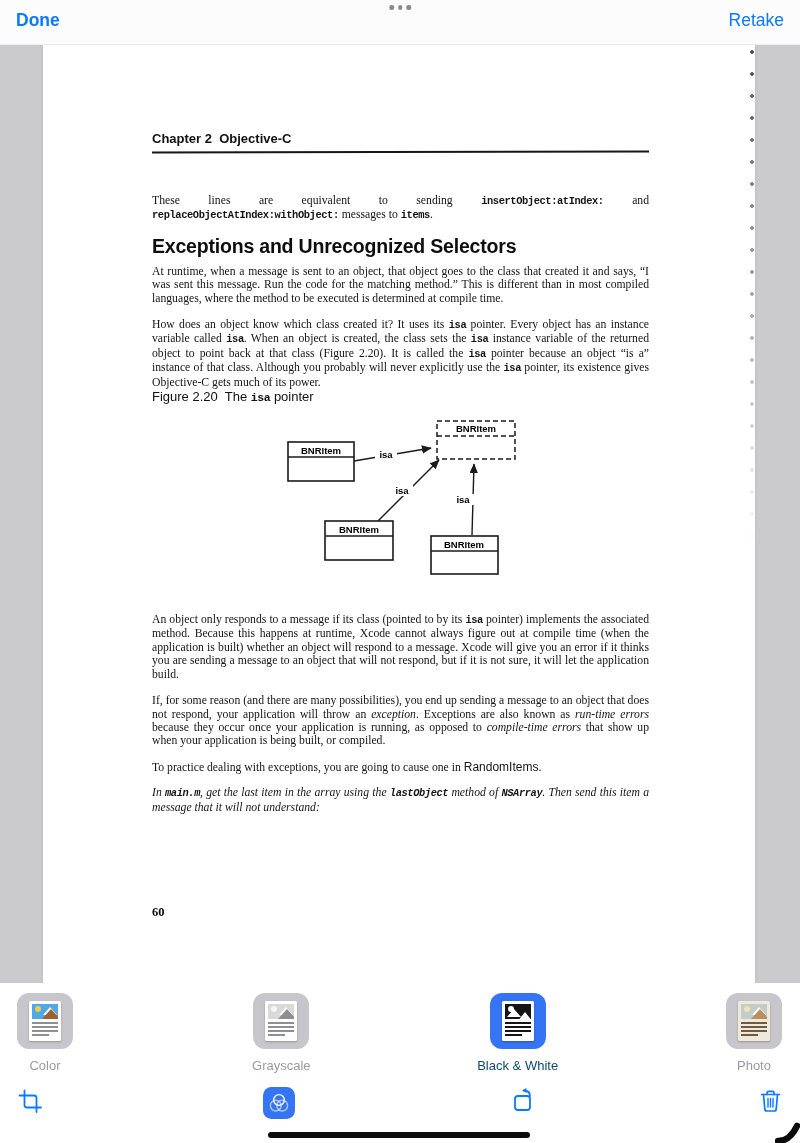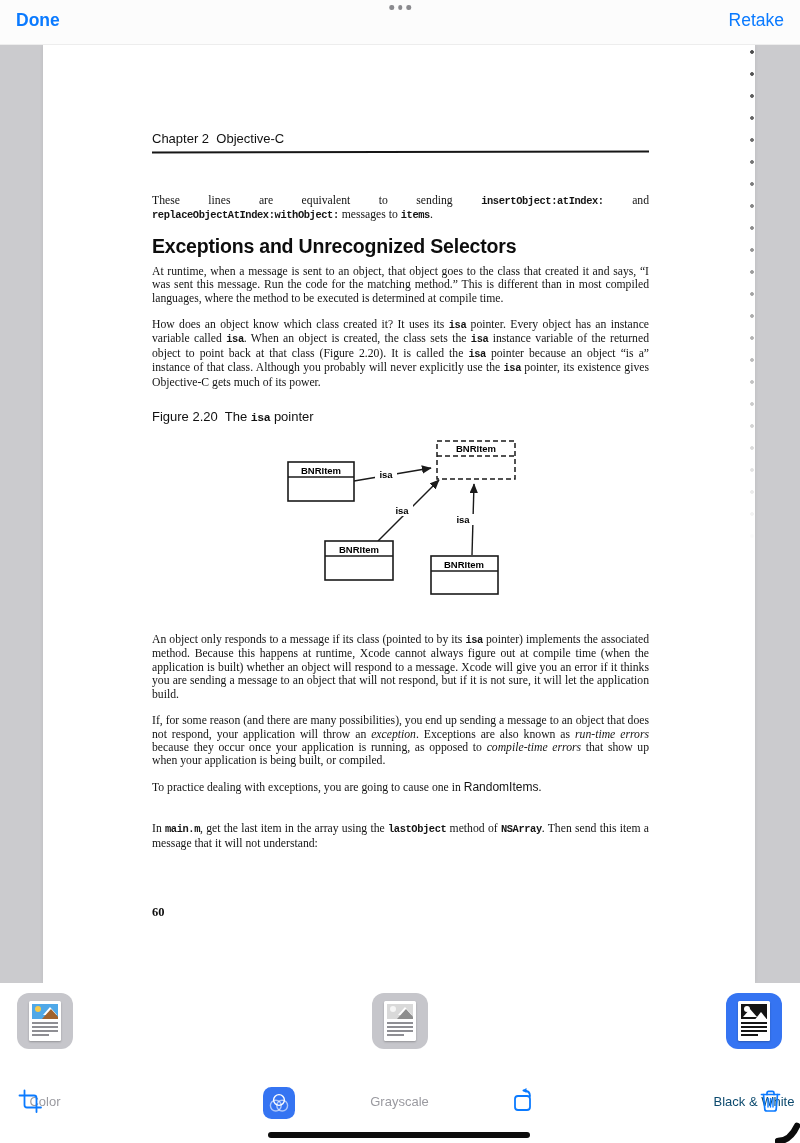--- a/index.html
+++ b/index.html
@@ -20,43 +20,43 @@
   .page{position:absolute;left:43px;top:1px;width:712px;height:938px;background:#ffffff;
         box-shadow:0 0 4px rgba(0,0,0,0.08);box-sizing:border-box;
         padding:86px 106px 0 109px;color:#1b1b1b;}
   .edge-dots{position:absolute;left:706px;top:2px;width:6px;height:500px;
         background-image:radial-gradient(circle at 50% 5px,#4a4a4a 1.5px,rgba(0,0,0,0) 2.2px);
         background-size:6px 22px;
         -webkit-mask-image:linear-gradient(to bottom,#000 0%,rgba(0,0,0,.55) 45%,transparent 100%);
         mask-image:linear-gradient(to bottom,#000 0%,rgba(0,0,0,.55) 45%,transparent 100%);}
 
   
-  .chap{font-size:13px;line-height:15px;color:#111;white-space:pre-wrap;}
+  .chap{font-size:13px;line-height:15px;color:#111;white-space:pre-wrap;font-weight:bold;}
   .chap-rule{margin-top:5px;height:2px;background:#161616;transform:rotate(-0.12deg);}
   .serif{font-family:"Liberation Serif",serif;font-size:11.7px;line-height:13.4px;
          text-align:justify;color:#141414;}
   .para{margin:0;}
   .intro{margin-top:41px;}
   .sect-title{margin-top:12px;font-size:19.5px;line-height:23px;font-weight:bold;
               letter-spacing:-0.2px;color:#0d0d0d;}
-  .mt13{margin-top:13px;} .mt12{margin-top:28px;} .mt7{margin-top:7px;} .mt23{margin-top:23px;}
+  .mt13{margin-top:13px;} .mt12{margin-top:12px;font-style:italic;} .mt7{margin-top:7px;} .mt23{margin-top:23px;}
   .code{font-family:"Liberation Mono",monospace;font-weight:bold;font-size:10.4px;letter-spacing:-0.4px;}
   .em{font-style:italic;}
   .sans{font-family:"Liberation Sans",sans-serif;font-size:12px;}
-  .fig-caption{margin-top:20px;font-size:13px;color:#111;white-space:pre-wrap;}
+  .fig-caption{font-size:13px;color:#111;white-space:pre-wrap;}
   .fig-caption .code{font-size:11.5px;}
   .diagram-wrap{position:relative;height:176px;margin-top:10px;}
   .diagram-wrap svg{position:absolute;left:118px;top:0;}
   .pagenum{position:absolute;left:109px;top:860px;font-family:"Liberation Serif",serif;
            font-weight:bold;font-size:12.5px;color:#111;}
 
   
   .panel{position:absolute;top:983px;left:0;width:800px;height:160px;background:#fff;}
   .filters-row{position:absolute;top:10px;left:17px;right:18px;display:flex;justify-content:space-between;}
-  .filter{display:flex;flex-direction:column;align-items:center;width:56px;cursor:pointer;gap:36px;}
+  .filter{display:flex;flex-direction:column;align-items:center;width:56px;cursor:pointer;}
   .tile{width:56px;height:56px;border-radius:12px;background:#c6c6cb;display:flex;
         align-items:center;justify-content:center;}
   .filter.selected .tile{background:#3574f2;}
   .flabel{margin-top:9px;font-size:13px;color:#9a9aa0;white-space:nowrap;width:max-content;}
   .filter.selected .flabel{color:#0c4a6e;}
 
   
   .sheet{width:32px;height:40px;background:#fff;border-radius:1.5px;position:relative;
          box-shadow:0 1px 2px rgba(0,0,0,0.25);overflow:hidden;}
   .dimg{position:absolute;left:3px;right:3px;top:3px;height:15px;overflow:hidden;}
@@ -229,20 +229,38 @@
         <div class="dlines">
               <i></i>
               <i></i>
               <i></i>
               <i></i>
             </div>
           </div>
       </div>
       <div class="flabel">Black &amp; White</div>
     </div>
+    <div class="filter">
+      <div class="tile photo">
+        <div class="sheet">
+            <div class="dimg">
+              <span class="sun"></span>
+              <span class="mA"></span>
+              <span class="mB"></span>
+            </div>
+        <div class="dlines">
+              <i></i>
+              <i></i>
+              <i></i>
+              <i></i>
+            </div>
+          </div>
+      </div>
+      <div class="flabel">Photo</div>
+    </div>
   </div>
 
   <div class="tool crop-btn">
     <svg width="24" height="24" viewBox="0 0 24 24">
       <path d="M6.5 1.5 v14.5 a2.5 2.5 0 0 0 2.5 2.5 h14" fill="none" stroke="#0a7aff" stroke-width="1.8" stroke-linecap="round"></path>
       <path d="M1.5 6.5 h14.5 a2.5 2.5 0 0 1 2.5 2.5 v14" fill="none" stroke="#0a7aff" stroke-width="1.8" stroke-linecap="round"></path>
     </svg>
   </div>
 
   <div class="tool adjust-btn">

